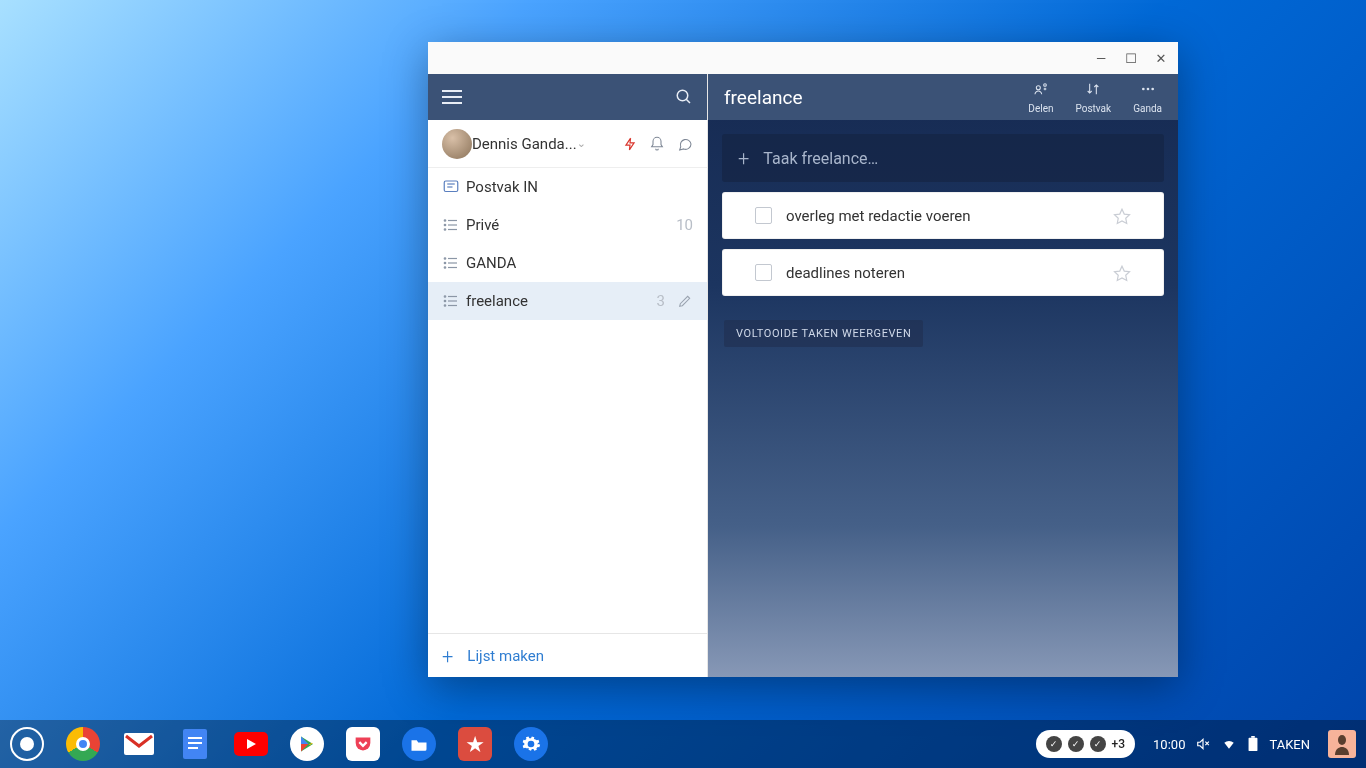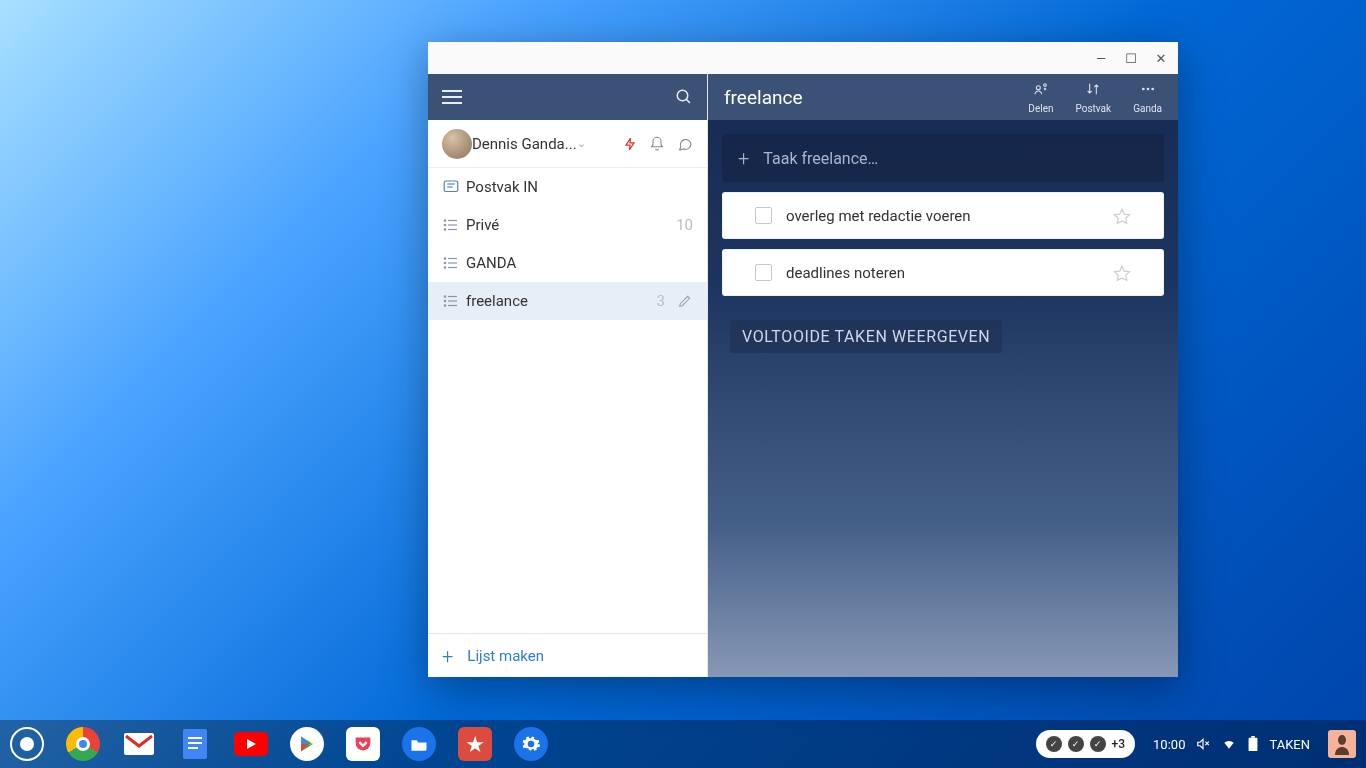--- a/index.html
+++ b/index.html
@@ -47,21 +47,21 @@
 .main-title{color:#fff;font-size:19px;font-weight:400;}
 .header-actions{margin-left:auto;display:flex;gap:22px;}
 .haction{display:flex;flex-direction:column;align-items:center;color:#dbe3ef;font-size:10px;gap:6px;}
 .haction .hicon{height:16px;font-size:14px;display:flex;align-items:center;}
 .content{padding:14px;display:flex;flex-direction:column;gap:10px;}
 .add-task{height:48px;background:rgba(20,35,65,.6);border-radius:3px;display:flex;align-items:center;padding:0 16px;gap:14px;color:#a8b5cb;font-size:16px;}
 .add-task .plus{color:#a8b5cb;font-size:20px;}
 .task{height:47px;background:#fff;border-radius:3px;display:flex;align-items:center;padding:0 32px;gap:14px;color:#333;font-size:15px;border:1px solid rgba(0,0,0,.06);}
 .checkbox{width:17px;height:17px;border:1.5px solid #c3c8d0;border-radius:2px;}
 .star{margin-left:auto;color:#c9cdd4;}
-.show-done{align-self:flex-start;margin-top:14px;margin-left:8px;background:rgba(32,48,82,.65);color:#cfd8e8;font-size:16px;letter-spacing:.6px;padding:7px 12px;border-radius:2px;}
+.show-done{align-self:flex-start;margin-top:14px;margin-left:2px;background:rgba(32,48,82,.65);color:#cfd8e8;font-size:11px;letter-spacing:.6px;padding:7px 12px;border-radius:2px;}
 svg{display:block;}
 </style>
 </head>
 <body>
 
 <div class="window">
   <div class="titlebar">
     <span>—</span>
     <span>☐</span>
     <span>✕</span>

